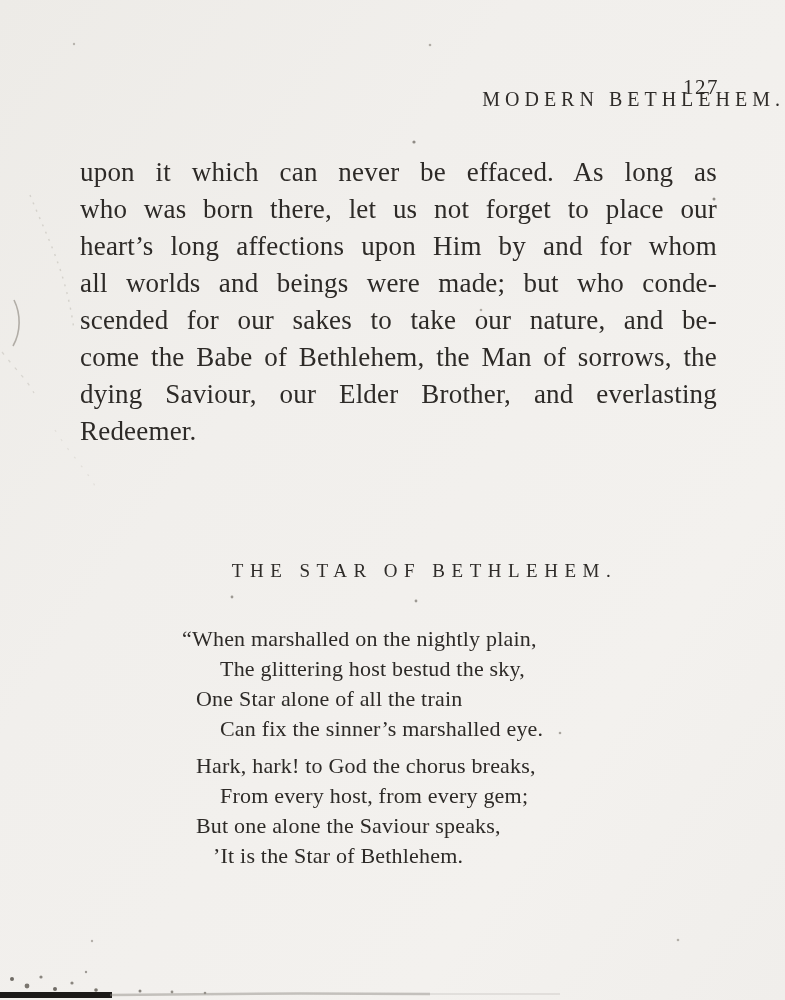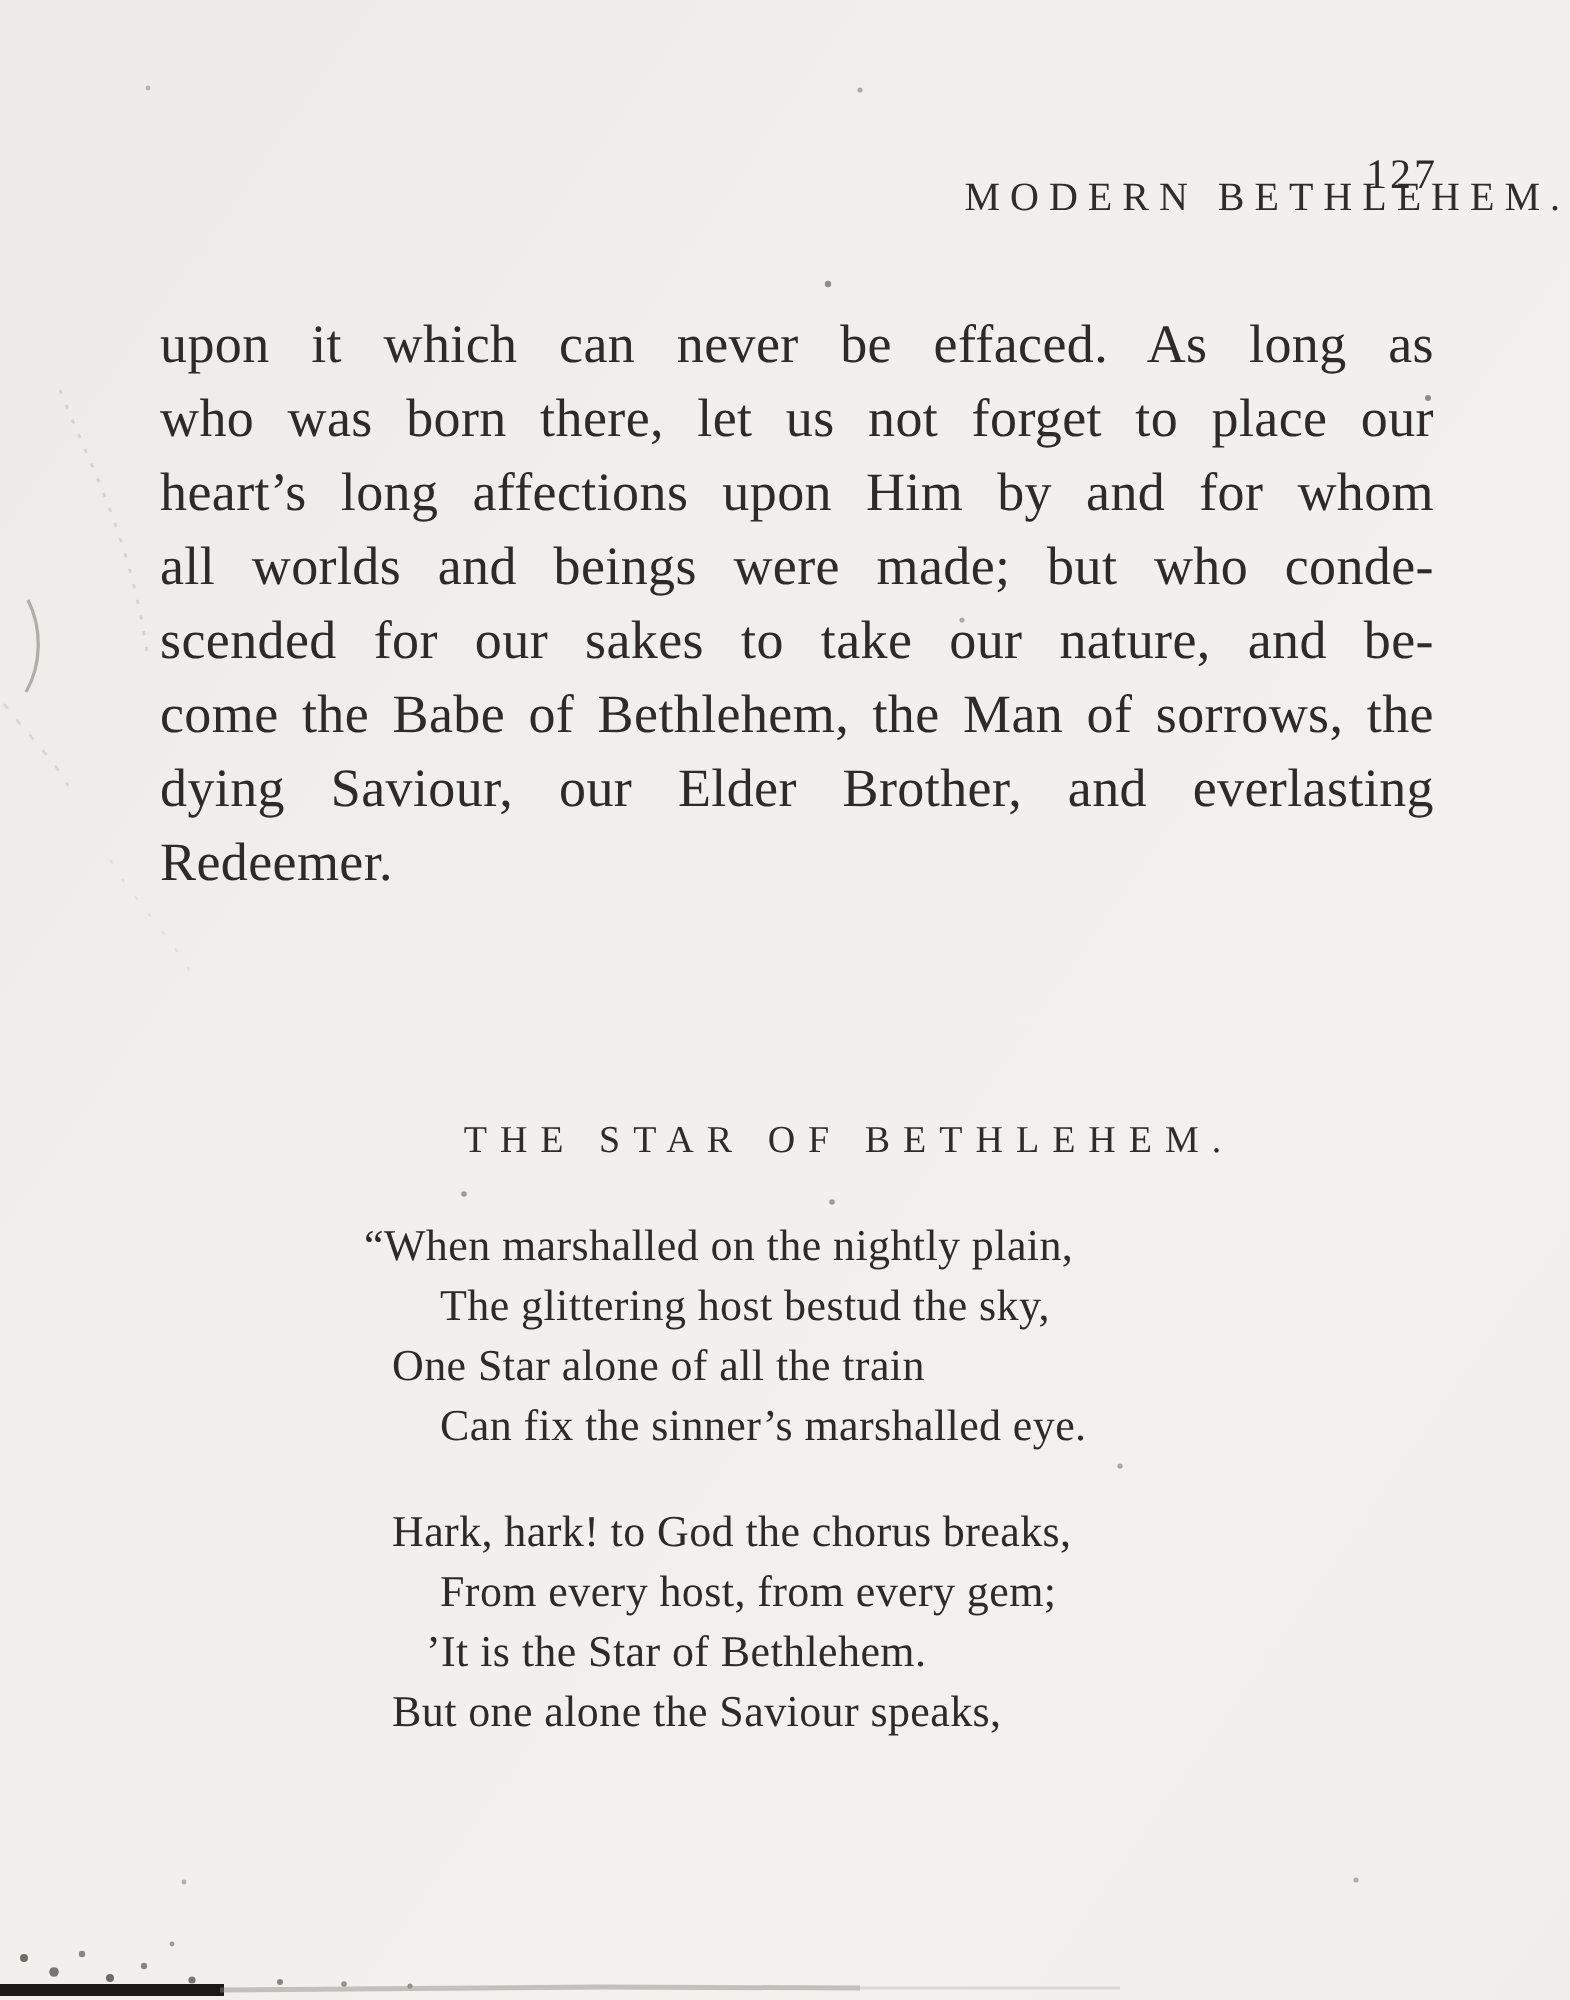--- a/index.html
+++ b/index.html
@@ -68,21 +68,21 @@
     left: 196px;
     font-size: 22px;
     line-height: 30px;
     letter-spacing: 0.2px;
   }
   .stanza-1 { top: 608px; }
   .stanza-2 { top: 751px; }
   .poem-line { height: 30px; white-space: nowrap; }
   .poem-line.indent { padding-left: 24px; }
   .poem-line.indent-small { padding-left: 17px; }
-  .poem-line.hang-quote { margin-left: -14px; }
+  .poem-line.hang-quote { margin-left: -14px; margin-top: 16px; }
 
   
   .artifacts {
     position: absolute;
     inset: 0;
     pointer-events: none;
   }
 </style>
 </head>
 <body>
@@ -108,22 +108,22 @@
   <div class="stanza stanza-1">
     <div class="poem-line hang-quote">“When marshalled on the nightly plain,</div>
     <div class="poem-line indent">The glittering host bestud the sky,</div>
     <div class="poem-line">One Star alone of all the train</div>
     <div class="poem-line indent">Can fix the sinner’s marshalled eye.</div>
   </div>
 
   <div class="stanza stanza-2">
     <div class="poem-line">Hark, hark! to God the chorus breaks,</div>
     <div class="poem-line indent">From every host, from every gem;</div>
+    <div class="poem-line">But one alone the Saviour speaks,</div>
     <div class="poem-line indent-small">’It is the Star of Bethlehem.</div>
-    <div class="poem-line">But one alone the Saviour speaks,</div>
   </div>
 
   <svg class="artifacts" width="785" height="1000" viewBox="0 0 785 1000" aria-hidden="true">
 
     <path d="M 30 195 C 46 235, 66 270, 74 330" fill="none" stroke="#cfccc5" stroke-width="1.4" stroke-dasharray="2 6" opacity="0.85"></path>
     <path d="M 14 300 C 21 314, 21 332, 13 346" fill="none" stroke="#aaa59e" stroke-width="1.6" opacity="0.9"></path>
     <path d="M 2 352 C 16 370, 28 381, 34 393" fill="none" stroke="#d2cfc9" stroke-width="1.3" stroke-dasharray="3 7" opacity="0.8"></path>
     <path d="M 55 430 C 70 455, 88 470, 98 492" fill="none" stroke="#dcd9d3" stroke-width="1.2" stroke-dasharray="2 9" opacity="0.7"></path>
 
     <circle cx="414" cy="142" r="1.6" fill="#8f8b85"></circle>

